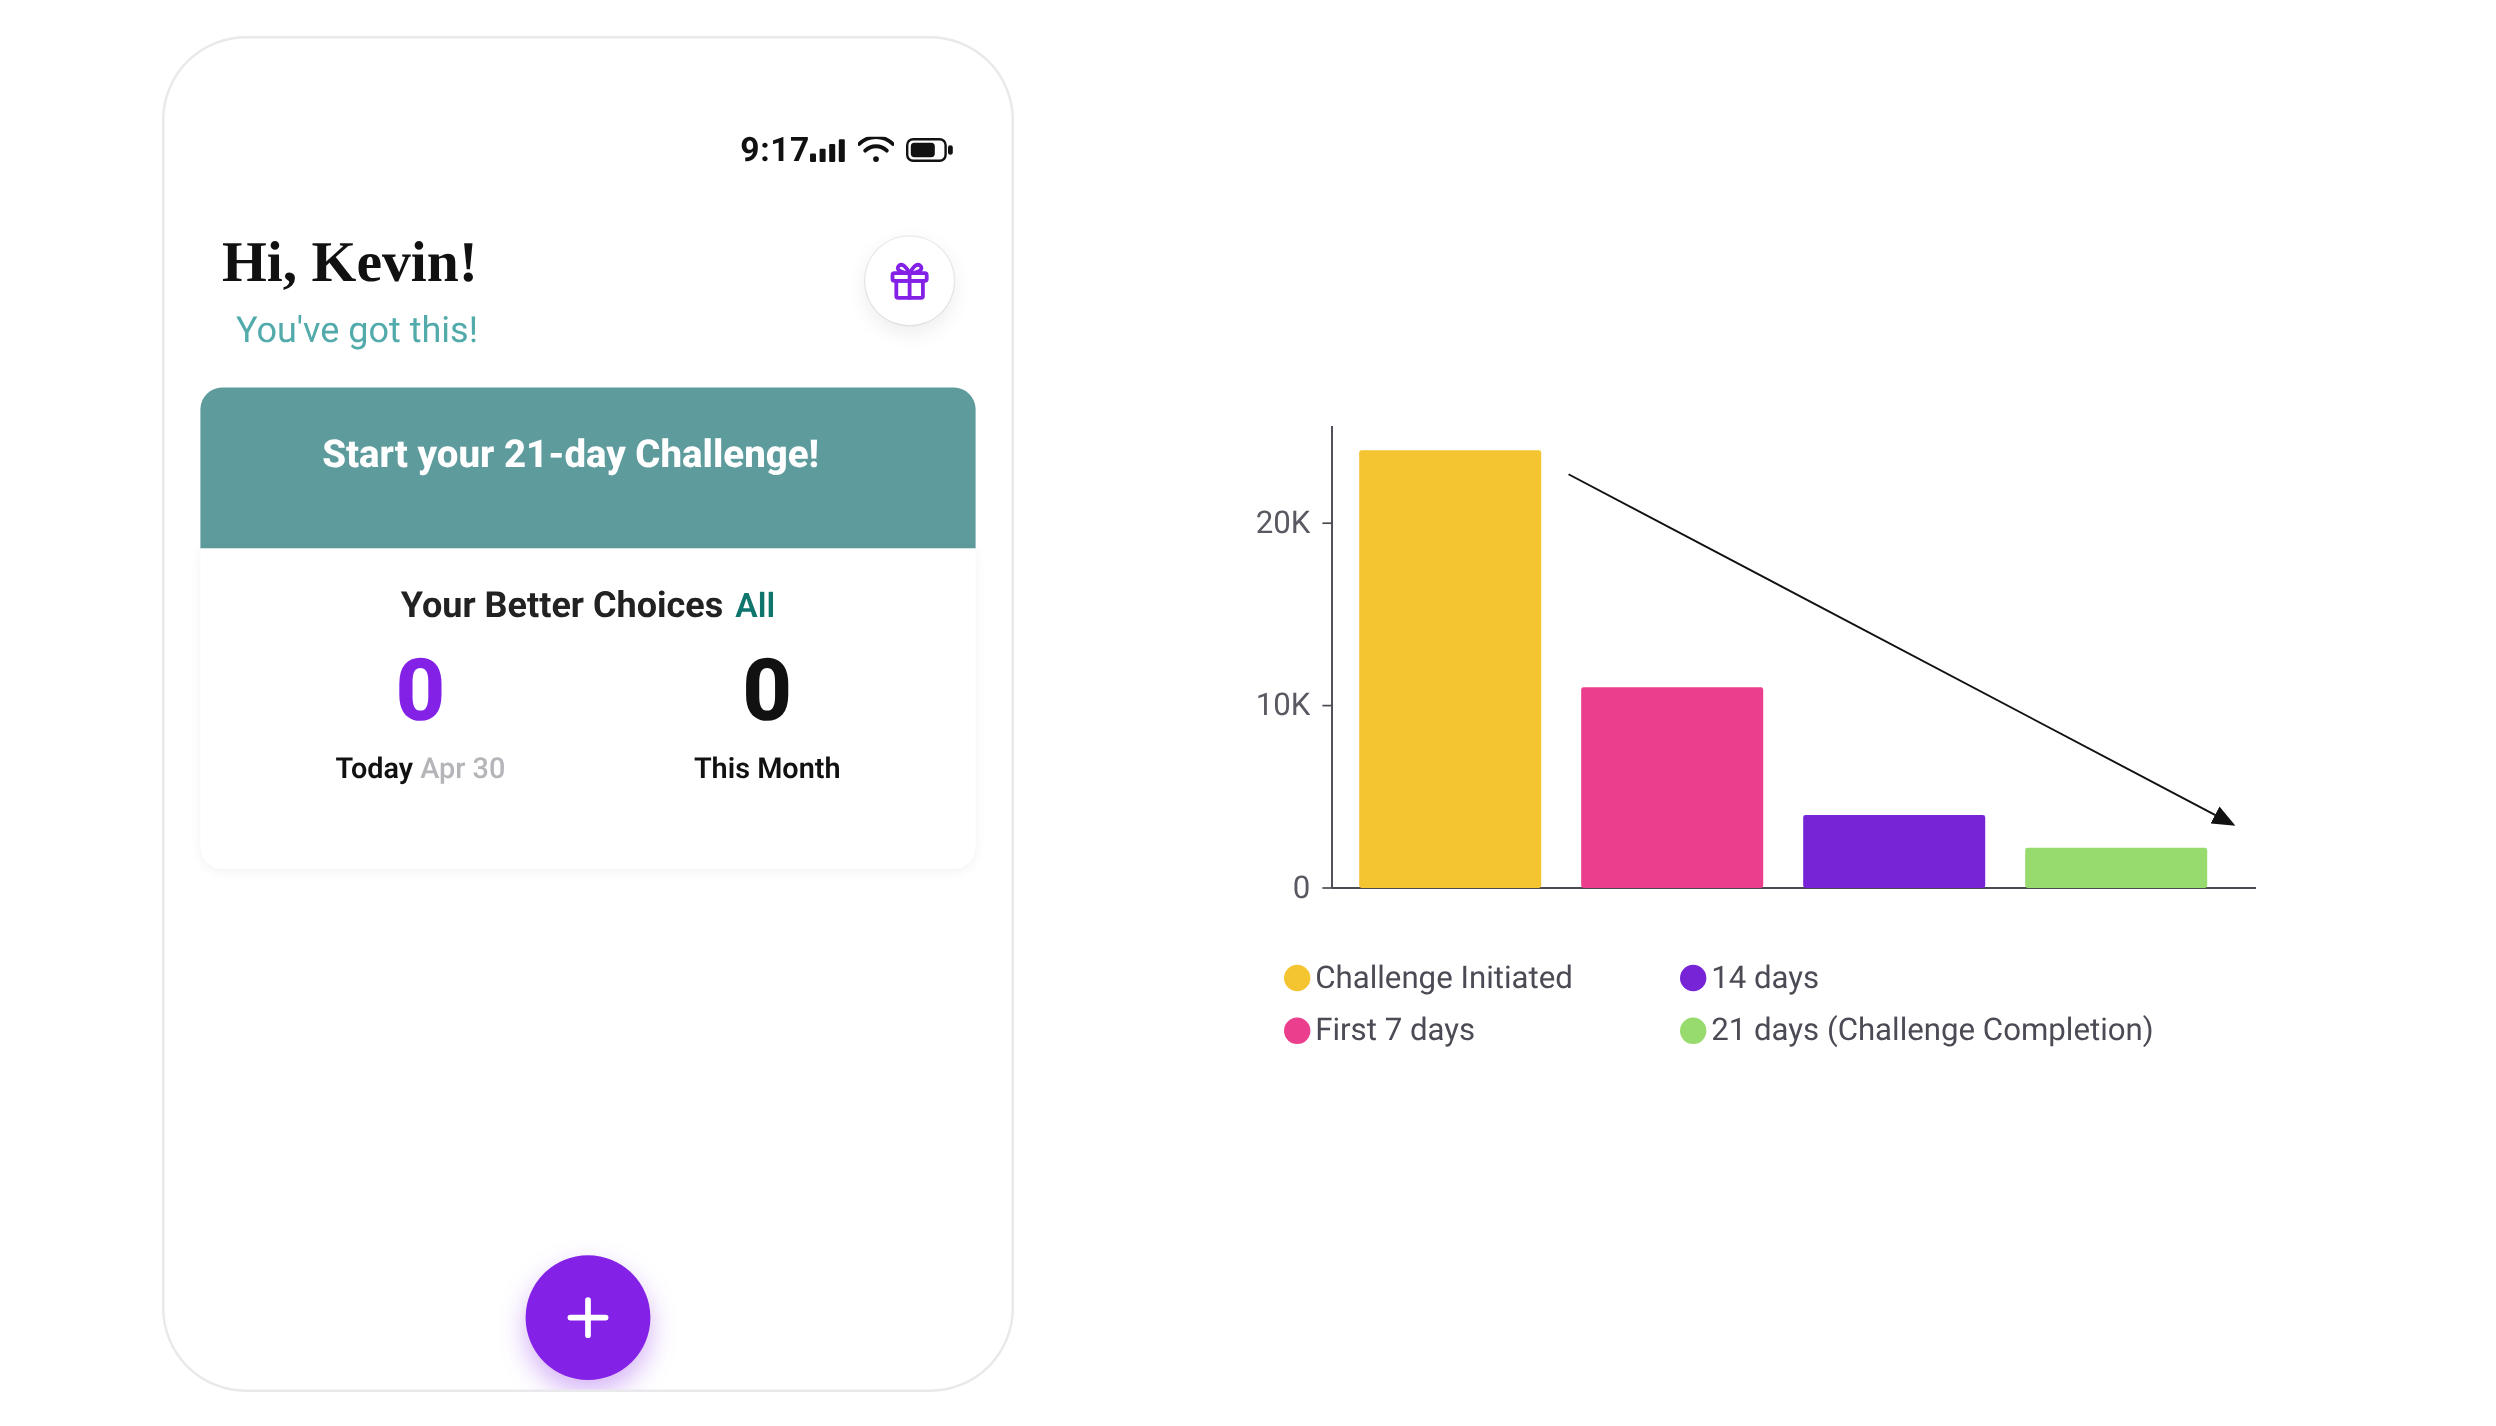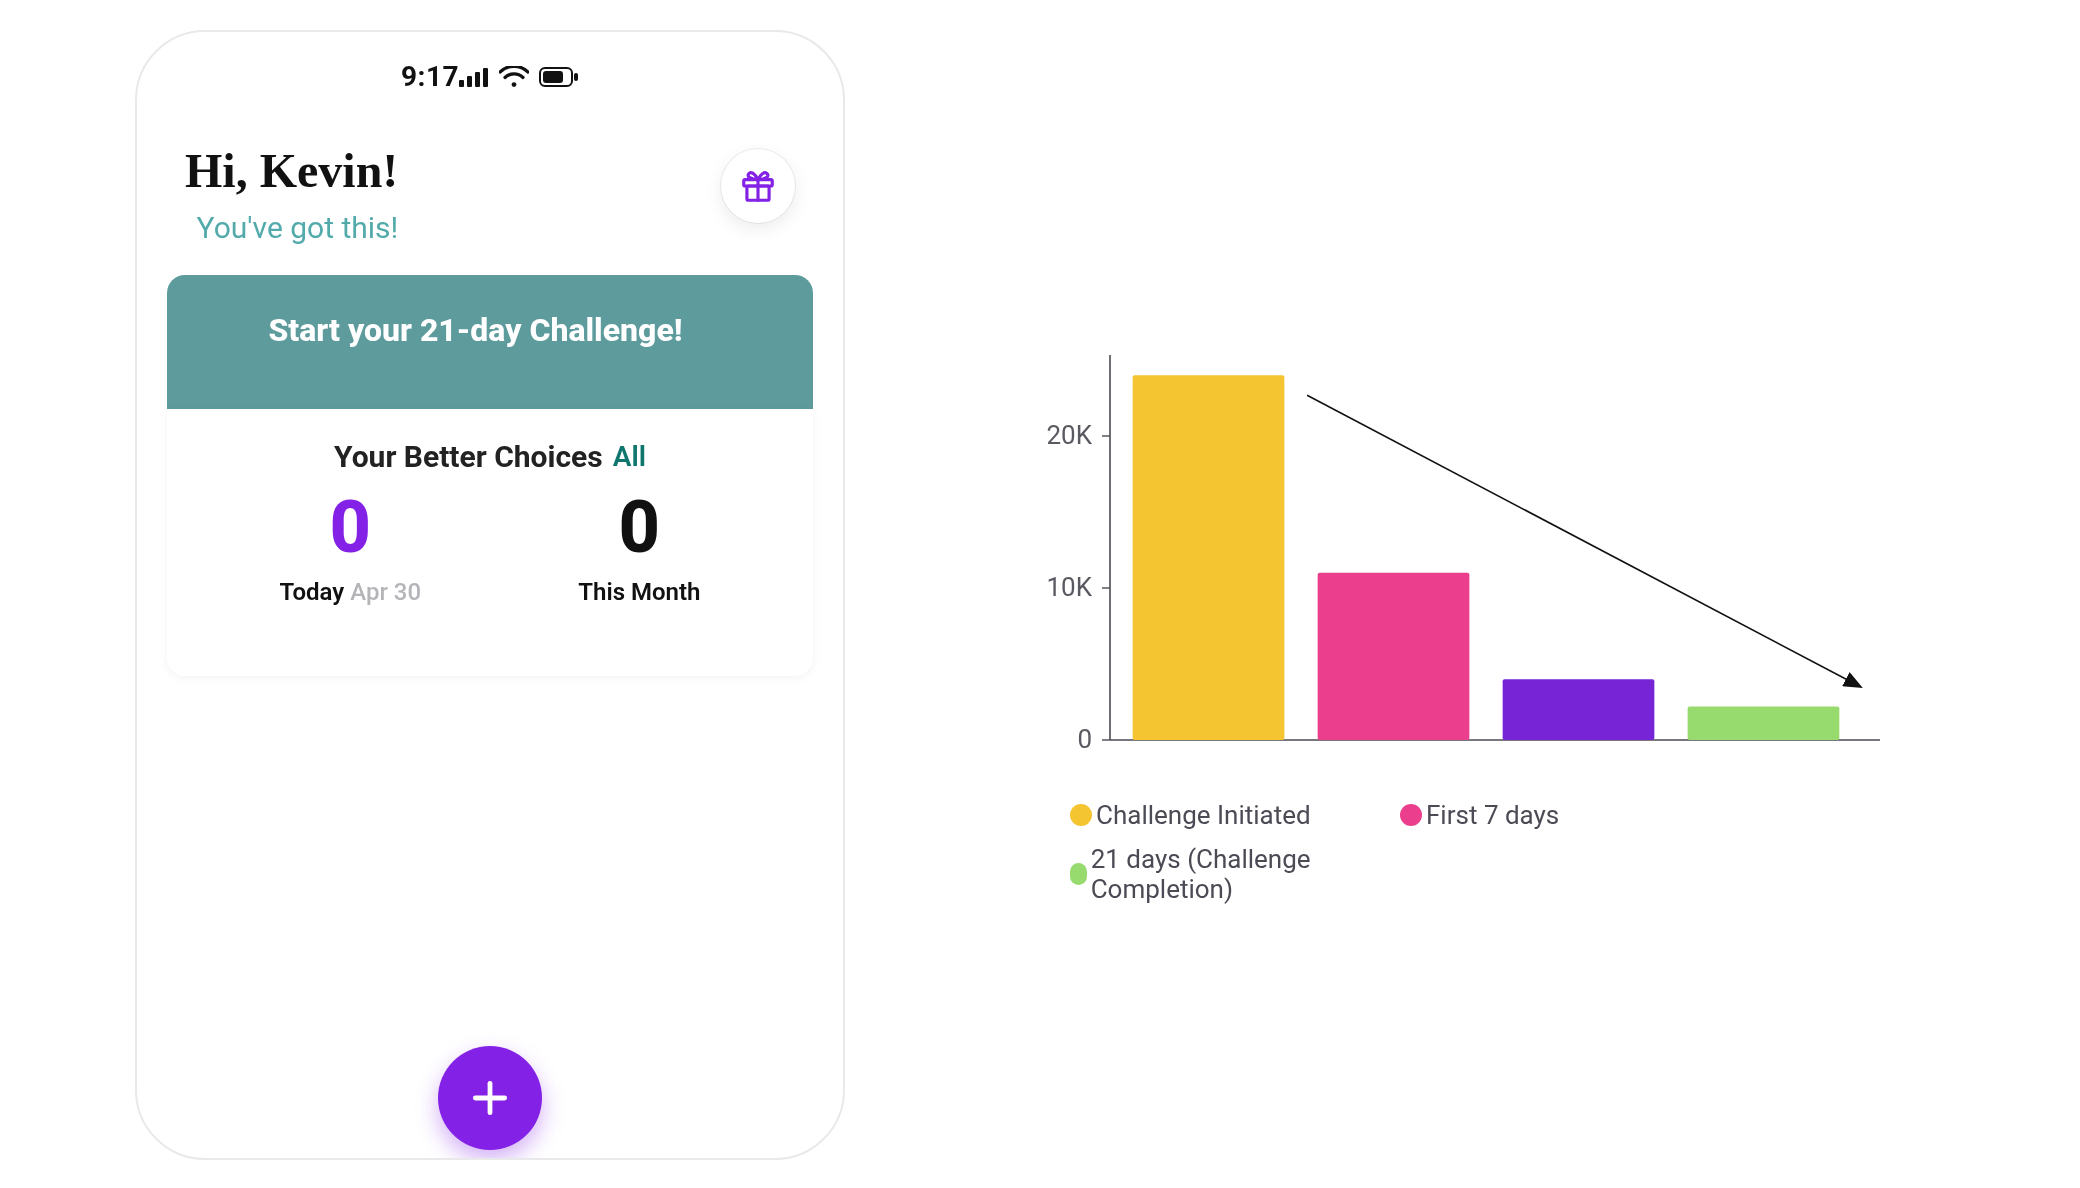--- a/index.html
+++ b/index.html
@@ -25,22 +25,23 @@
     width: 710px; height: 1130px;
     border: 2px solid #e9e9ec;
     border-radius: 70px;
     background: #fff;
     overflow: hidden;
   }
 
   .statusbar {
     display: flex;
     align-items: center;
-    justify-content: center;
+    justify-content: flex-end;
     padding: 28px 48px 10px 48px;
+    margin-top: 48px;
   }
   .sb-time {
     font-size: 28px;
     font-weight: 700;
     letter-spacing: 0.5px;
   }
   .sb-icons { display:flex; align-items:center; gap:10px; }
 
   .greet-row {
     display:flex; align-items:flex-start; justify-content:space-between;
@@ -251,20 +252,24 @@
         <line x1="327.105" y1="45.19999999999999" x2="880" y2="336.56" stroke="#111" stroke-width="1.6" marker-end="url(#arrowhead)"></line>
       </svg>
   </div>
 
   <div class="chart-legend" id="chart-legend">
       <div class="legend-item">
         <span class="legend-dot" style="background: rgb(244, 196, 49);"></span>
         <span>Challenge Initiated</span>
       </div>
       <div class="legend-item">
+        <span class="legend-dot" style="background: rgb(119, 36, 214);"></span>
+        <span>14 days</span>
+      </div>
+      <div class="legend-item">
         <span class="legend-dot" style="background: rgb(235, 62, 140);"></span>
         <span>First 7 days</span>
       </div>
       <div class="legend-item">
         <span class="legend-dot" style="background: rgb(151, 219, 111);"></span>
         <span>21 days (Challenge Completion)</span>
       </div>
     </div>
 
 </div>

